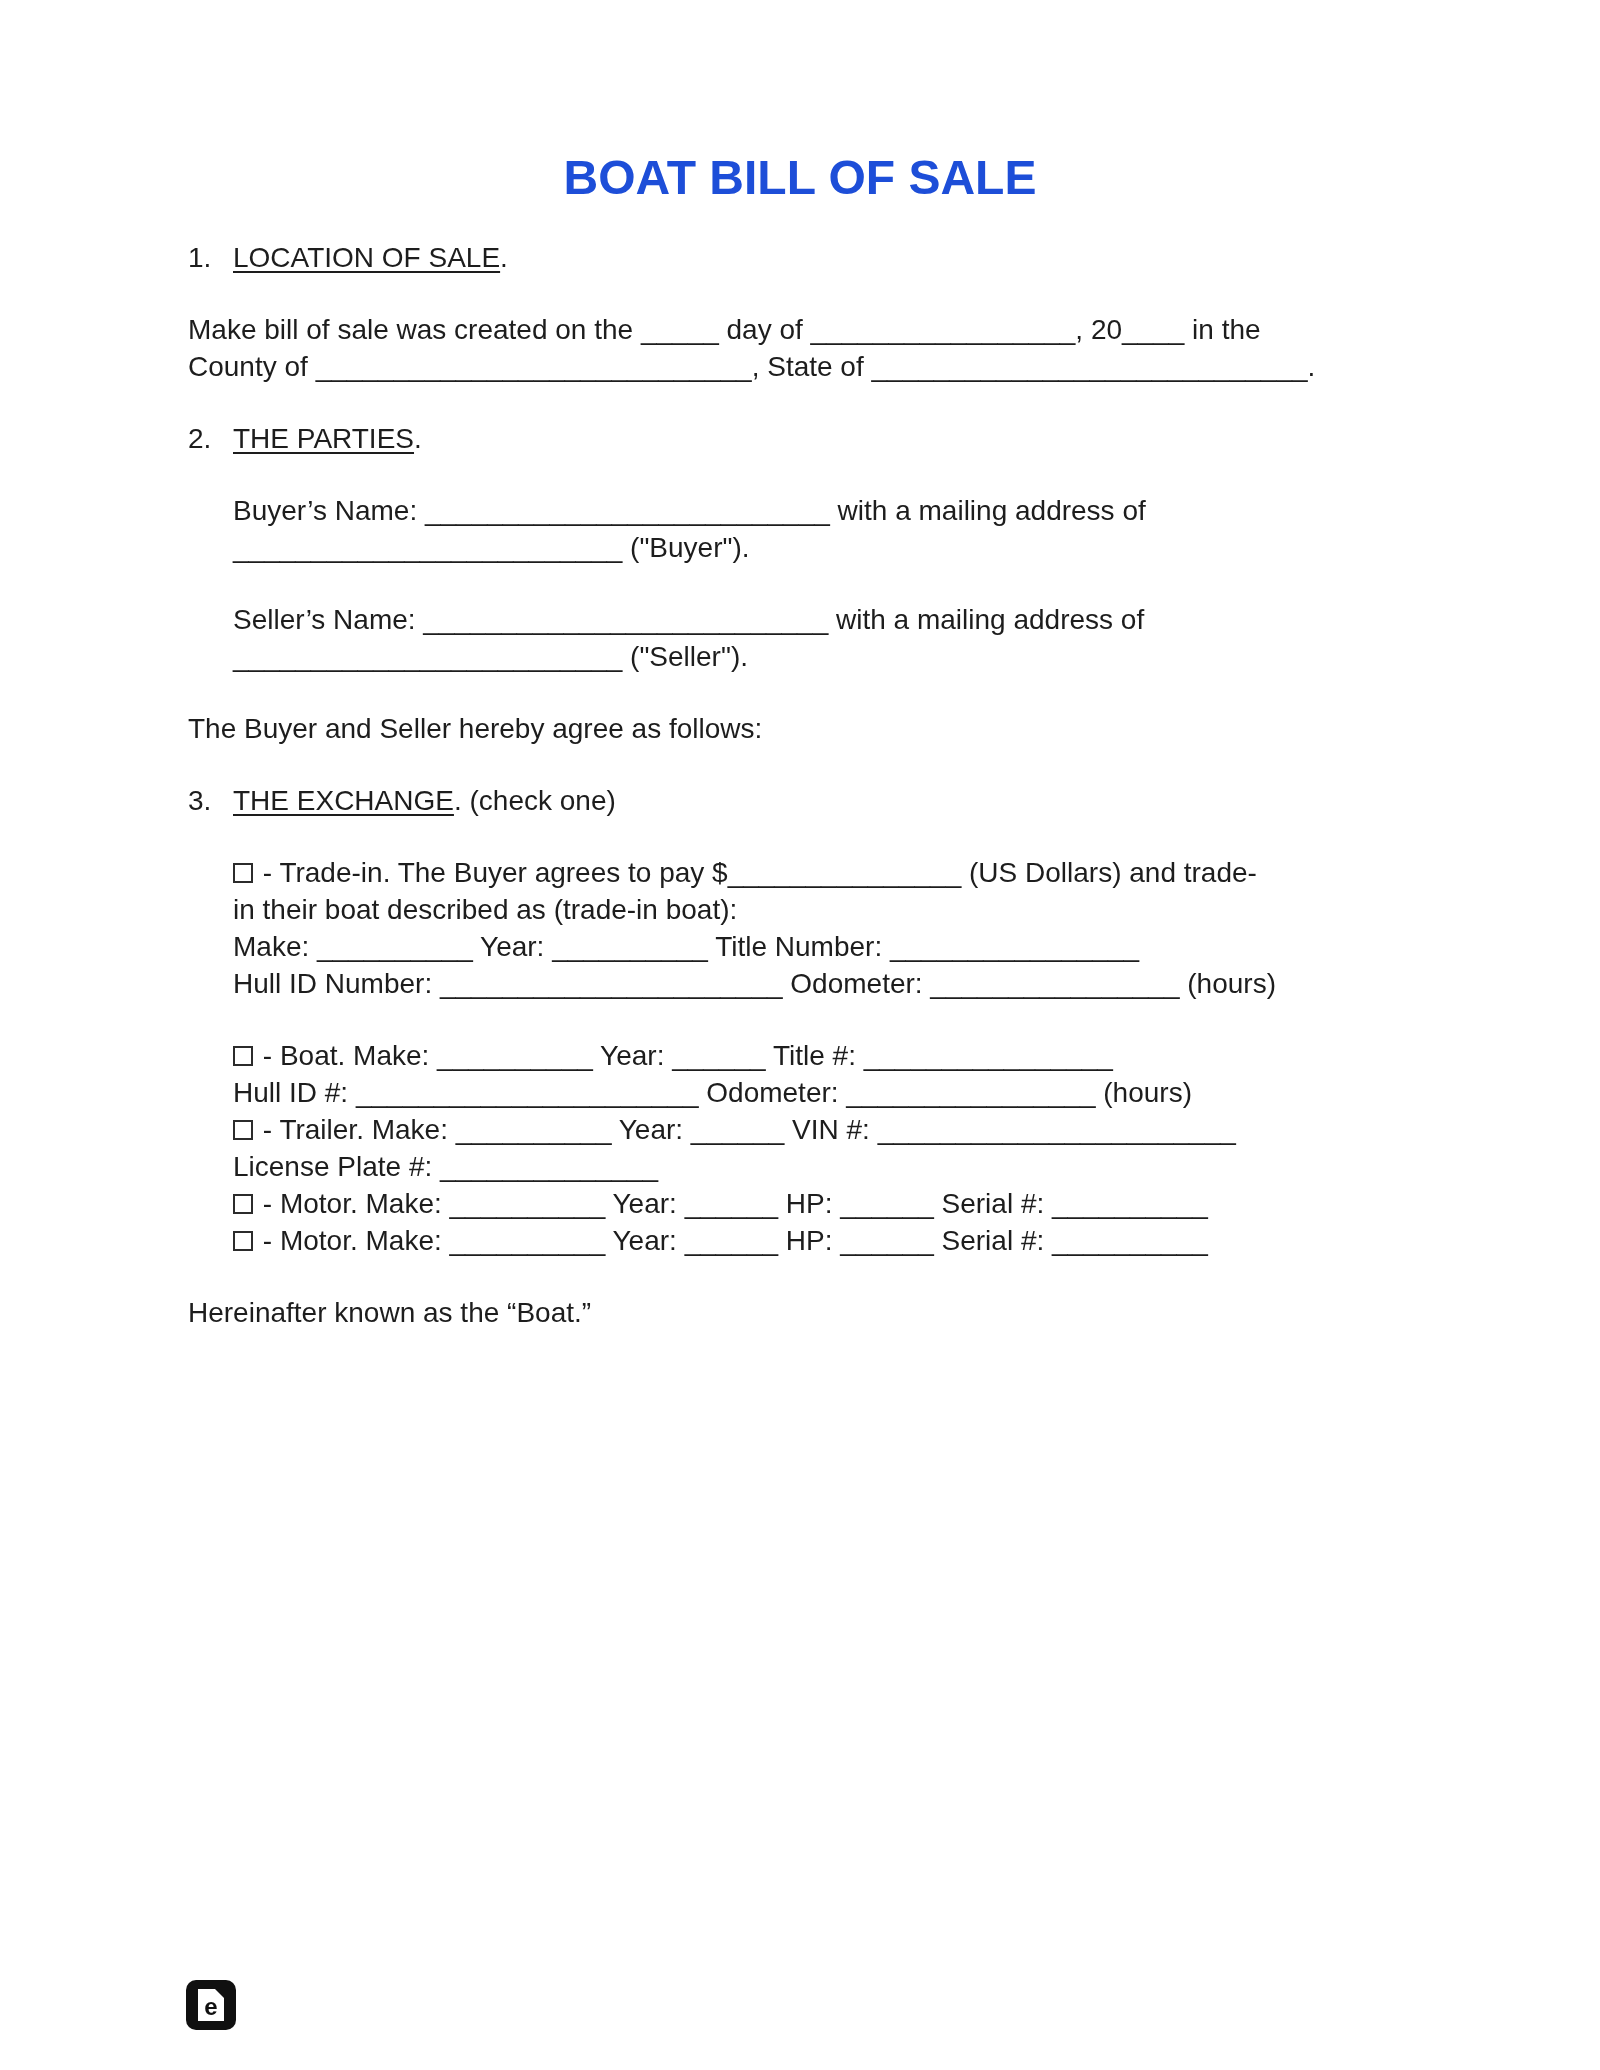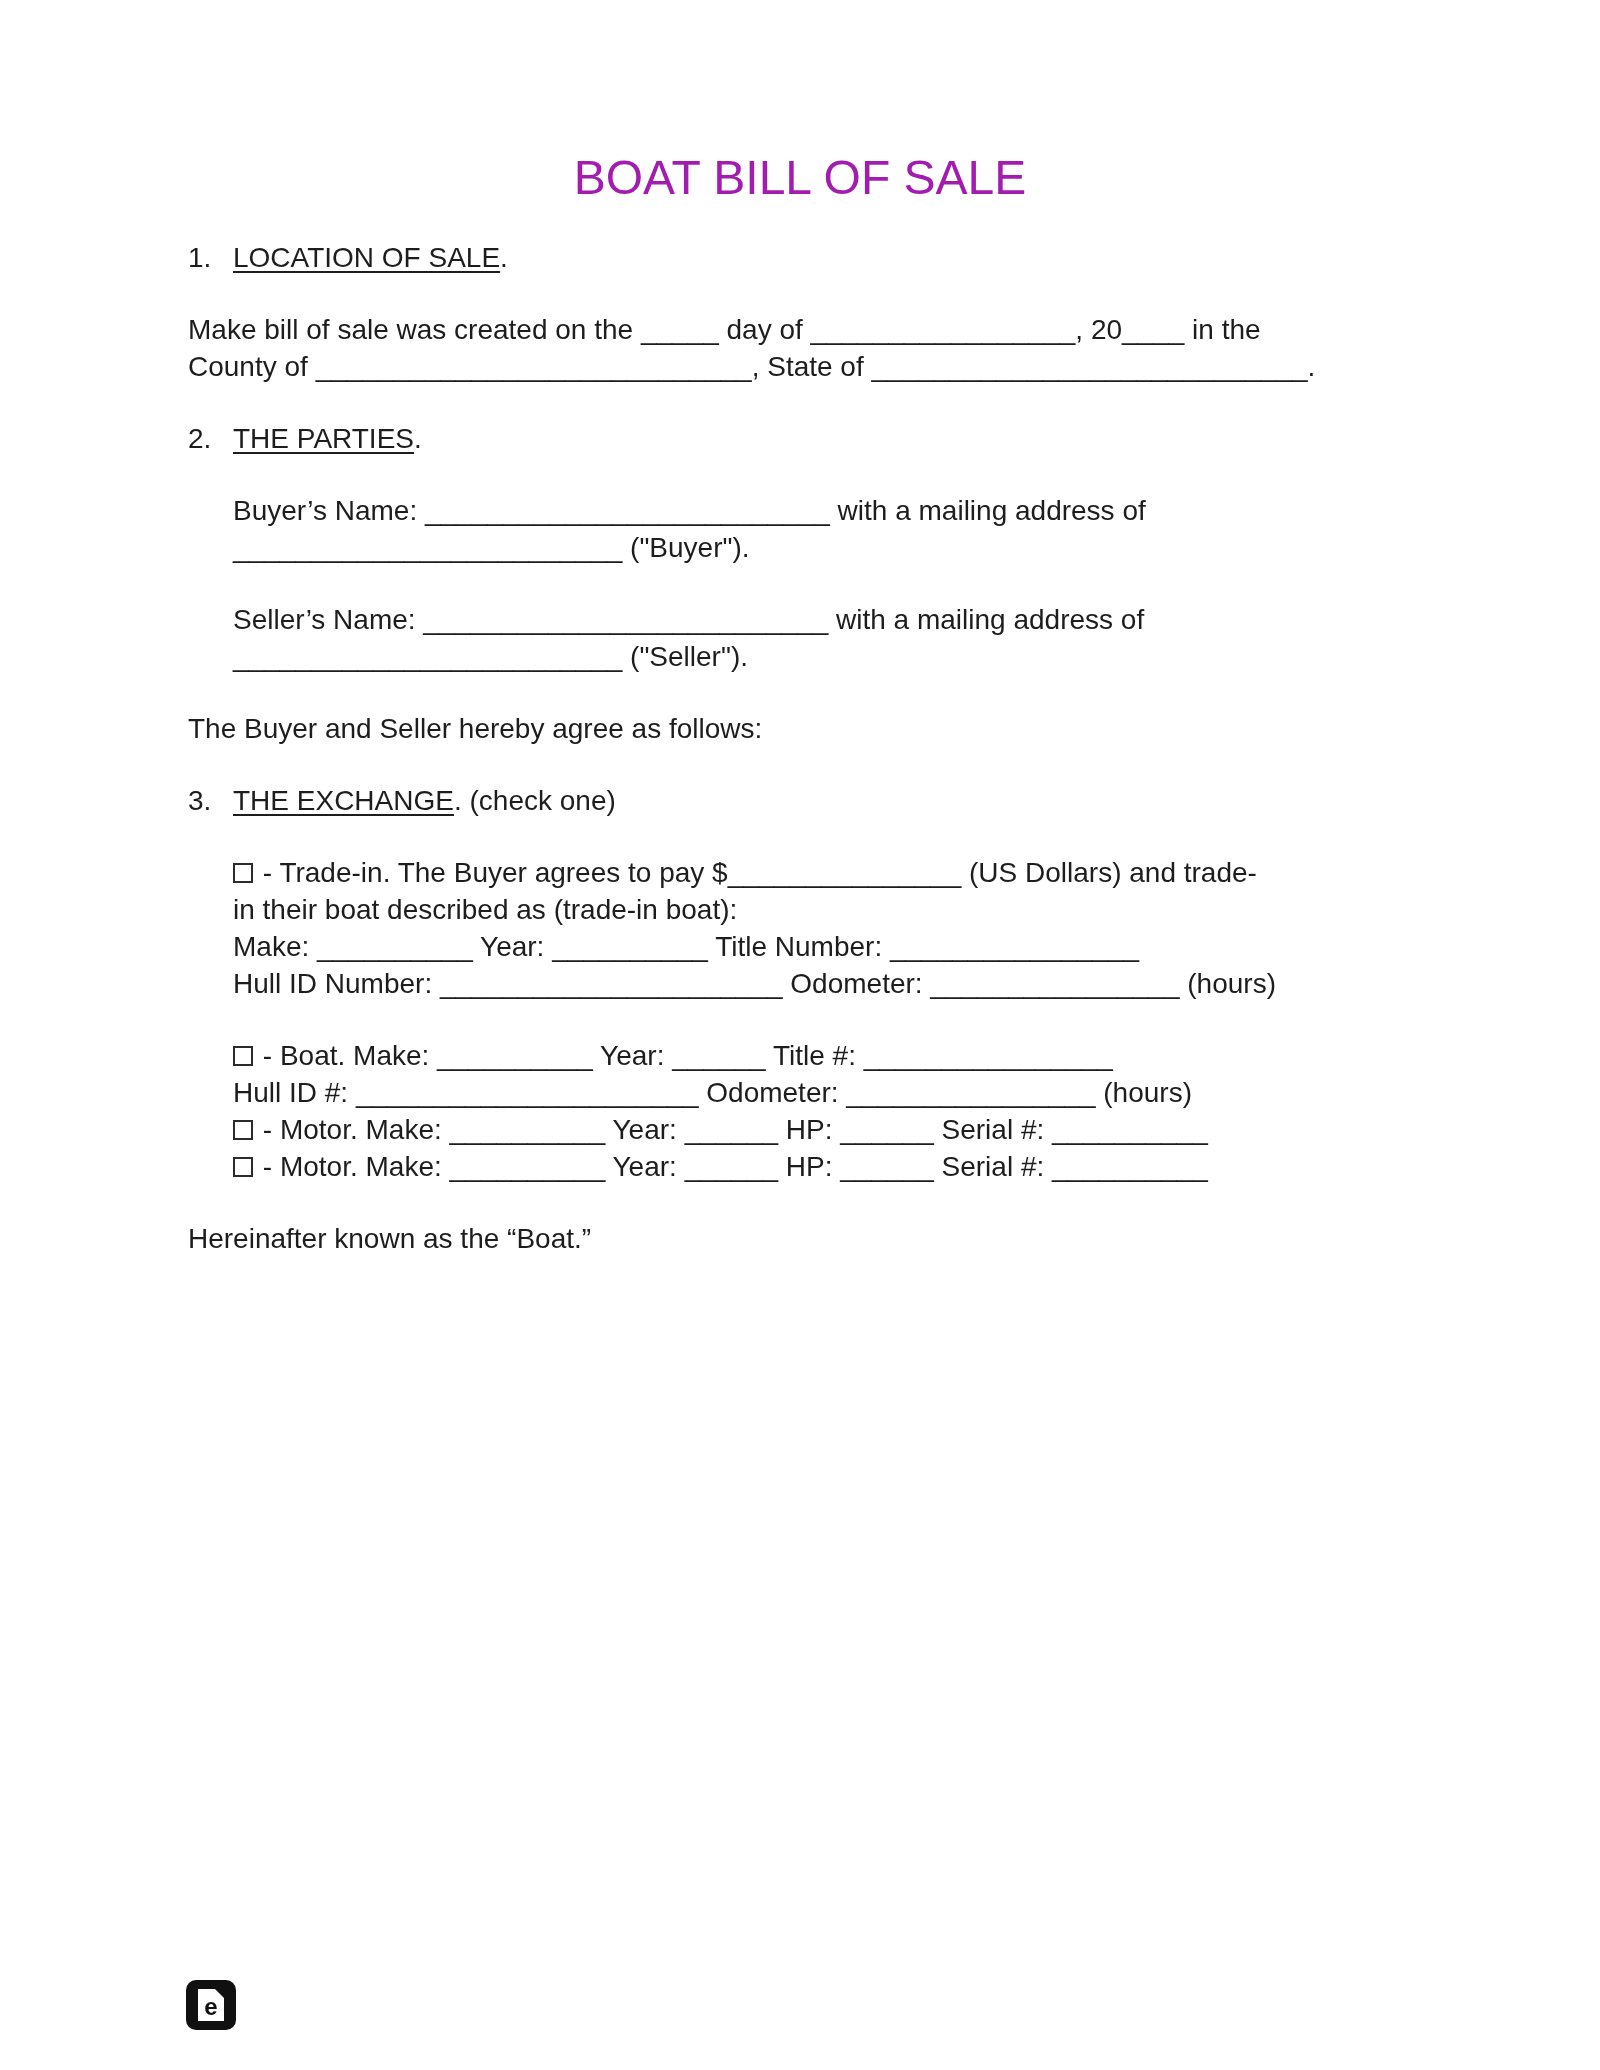--- a/index.html
+++ b/index.html
@@ -13,23 +13,23 @@
     font-size: 28px;
     line-height: 37px;
     box-sizing: border-box;
     padding: 150px 188px 0 188px;
     overflow: hidden;
   }
   .title {
     margin: 0 0 33px 0;
     font-size: 48px;
     line-height: 56px;
-    font-weight: normal;
+    font-weight: bold;
     text-align: center;
-    color: #a21caf;
+    color: #1d4ed8;
   }
   .sec { margin: 0 0 35px 0; }
   .num { display: inline-block; width: 45px; }
   .h {
     font-weight: normal;
     text-decoration: underline;
     text-decoration-thickness: 2px;
     text-underline-offset: 4px;
   }
   .body { margin: 0 0 35px 0; }
@@ -113,20 +113,22 @@
 in their boat described as (trade-in boat):
 Make: __________ Year: __________ Title Number: ________________
 Hull ID Number: ______________________ Odometer: ________________ (hours)</span></p>
 
 
 
 
   <div class="body indent">
     <div><span class="cb"></span><span class="ml"> - </span><b>Boat.</b><span class="ml"> Make: __________ Year: ______ Title #: ________________
 Hull ID #: ______________________ Odometer: ________________ (hours)</span></div>
+    <div><span class="cb"></span><span class="ml"> - </span><b>Trailer</b><span class="ml">. Make: __________ Year: ______ VIN #: _______________________
+License Plate #: ______________</span></div>
     <div><span class="cb"></span><span class="ml"> - </span><b>Motor</b><span class="ml">. Make: __________ Year: ______ HP: ______ Serial #: __________</span></div>
     <div><span class="cb"></span><span class="ml"> - </span><b>Motor</b><span class="ml">. Make: __________ Year: ______ HP: ______ Serial #: __________</span></div>
   </div>
 
   <p class="body">Hereinafter known as the “Boat.”</p>
 
   <div class="logo">
     <div class="logo-page">
       <span class="logo-fold"></span>
       <span class="logo-letter">e</span>

